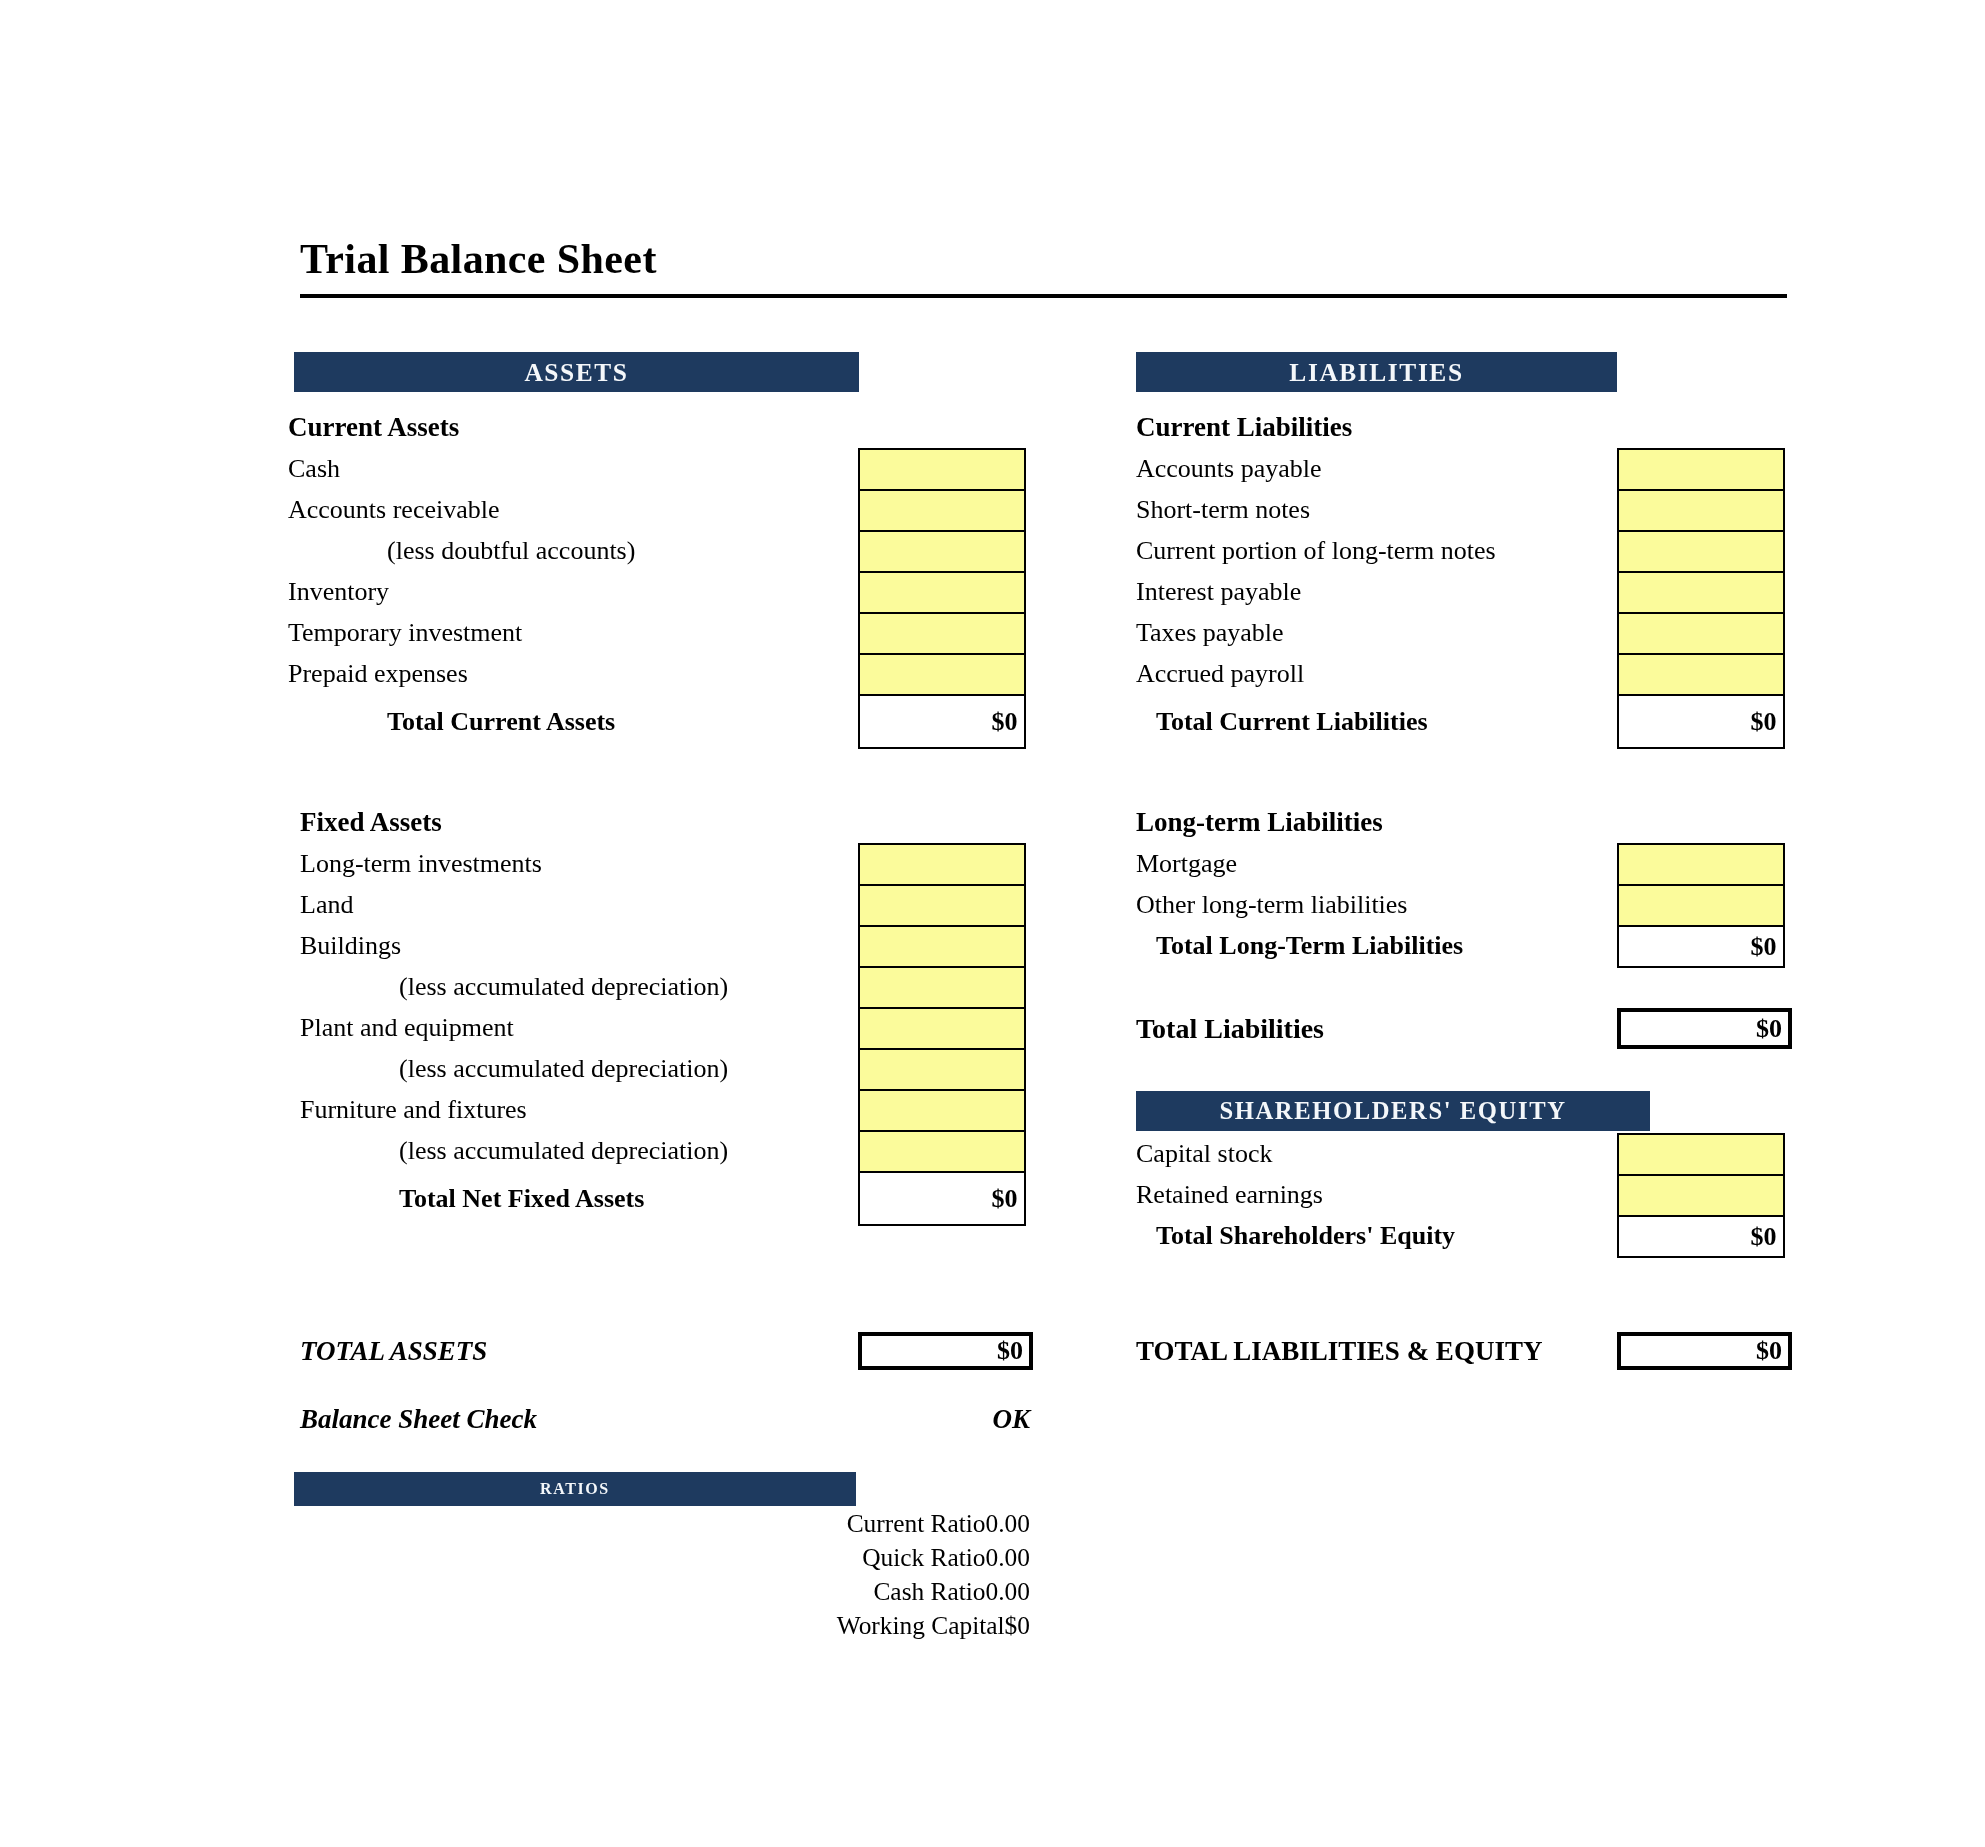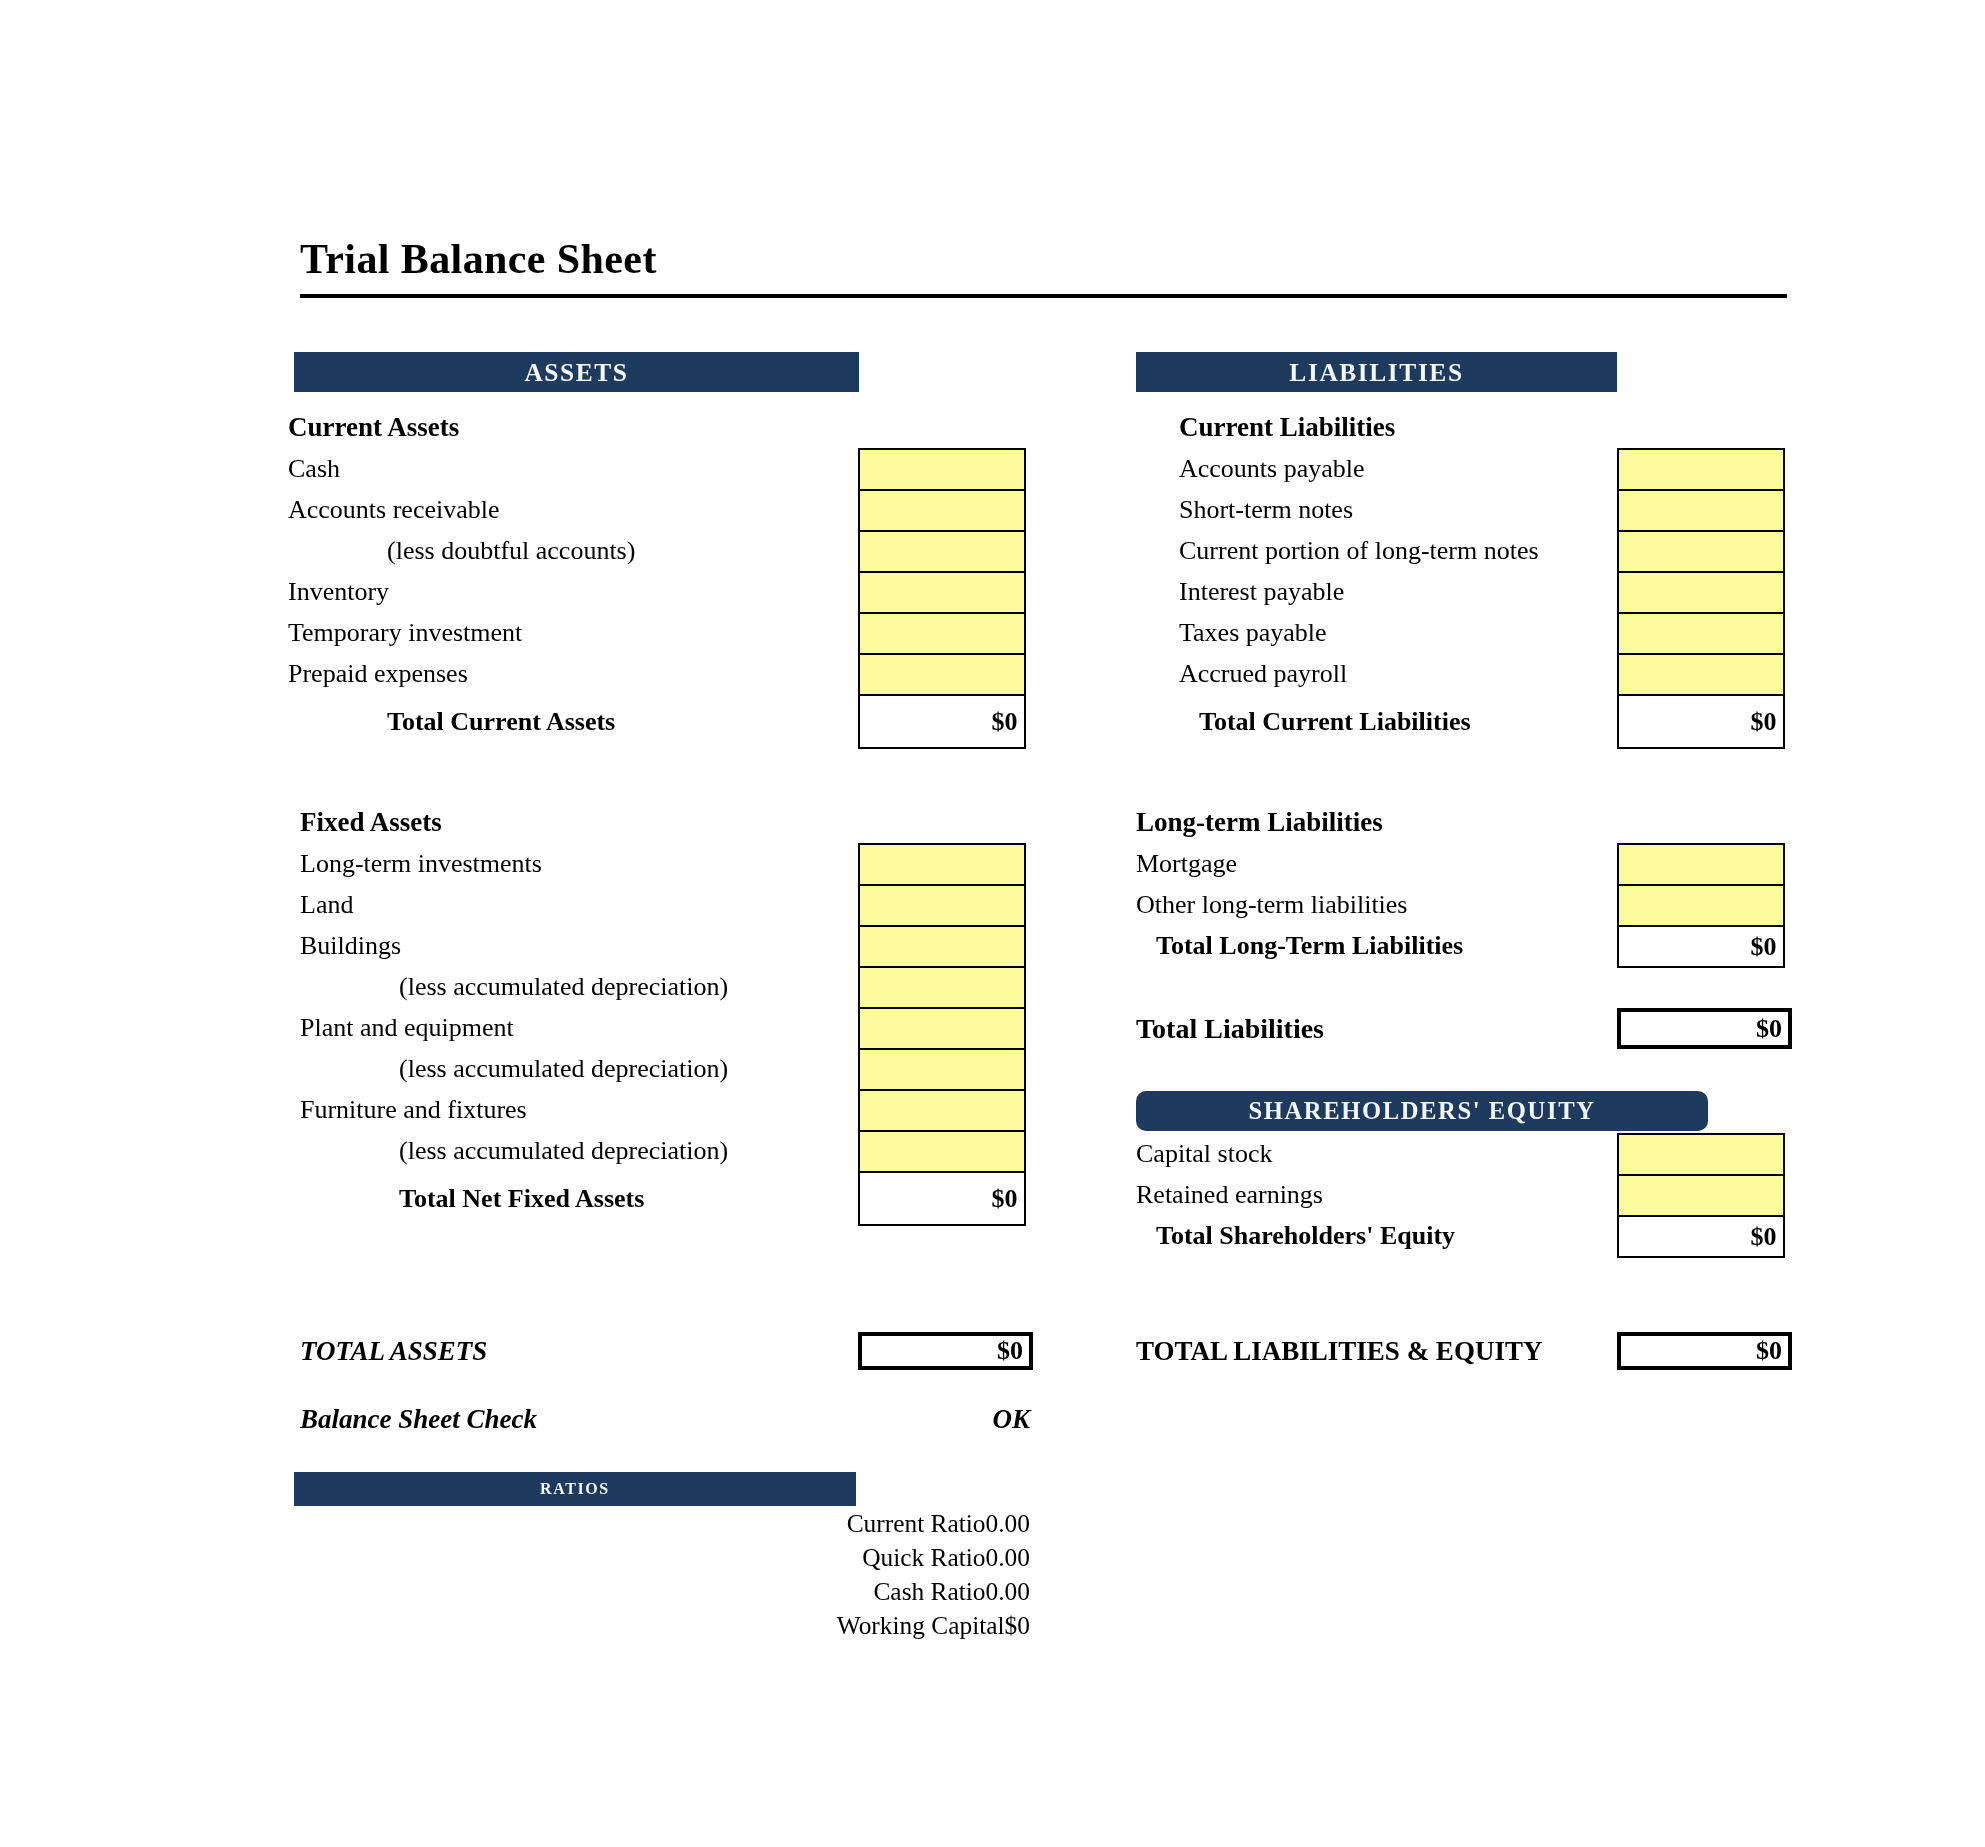--- a/index.html
+++ b/index.html
@@ -31,21 +31,21 @@
     background:var(--header-bg);
     color:#f4f7fa;
     font-weight:bold;
     font-size:25.4px;
     letter-spacing:1.6px;
     display:flex; align-items:center; justify-content:center;
     white-space:nowrap;
   }
   .bar-assets{left:294px; top:352px; width:565px; height:40px;}
   .bar-liabilities{left:1136px; top:352px; width:481px; height:40px;}
-  .bar-equity{left:1136px; top:1091px; width:572px; height:40px; font-size:24.6px;border-radius:10px;}
+  .bar-equity{left:1136px; top:1091px; width:514px; height:40px; font-size:24.6px;}
   .bar-ratios{left:294px; top:1472px; width:562px; height:34px; font-size:16px;}
 
   .labcol{position:absolute; width:556px;}
   .lab{
     height:41px; display:flex; align-items:center;
     font-size:26px; white-space:nowrap;
   }
   .lab.heading{font-weight:bold; font-size:27px;}
   .lab.indent{padding-left:99px;}
   .lab.indent-sm{padding-left:20px;}
@@ -138,21 +138,21 @@
     <div class="cell"></div>
     <div class="cell"></div>
     <div class="cell"></div>
     <div class="cell"></div>
     <div class="cell"></div>
     <div class="cell"></div>
     <div class="cell"></div>
     <div class="cell total">$0</div>
   </div>
 
-  <div class="labcol" style="left:1136px; top:407px;margin-left:43px;">
+  <div class="labcol" style="left:1136px; top:407px;">
     <div class="lab heading">Current Liabilities</div>
     <div class="lab">Accounts payable</div>
     <div class="lab">Short-term notes</div>
     <div class="lab">Current portion of long-term notes</div>
     <div class="lab">Interest payable</div>
     <div class="lab">Taxes payable</div>
     <div class="lab">Accrued payroll</div>
     <div class="lab total tall indent-sm">Total Current Liabilities</div>
   </div>
 

